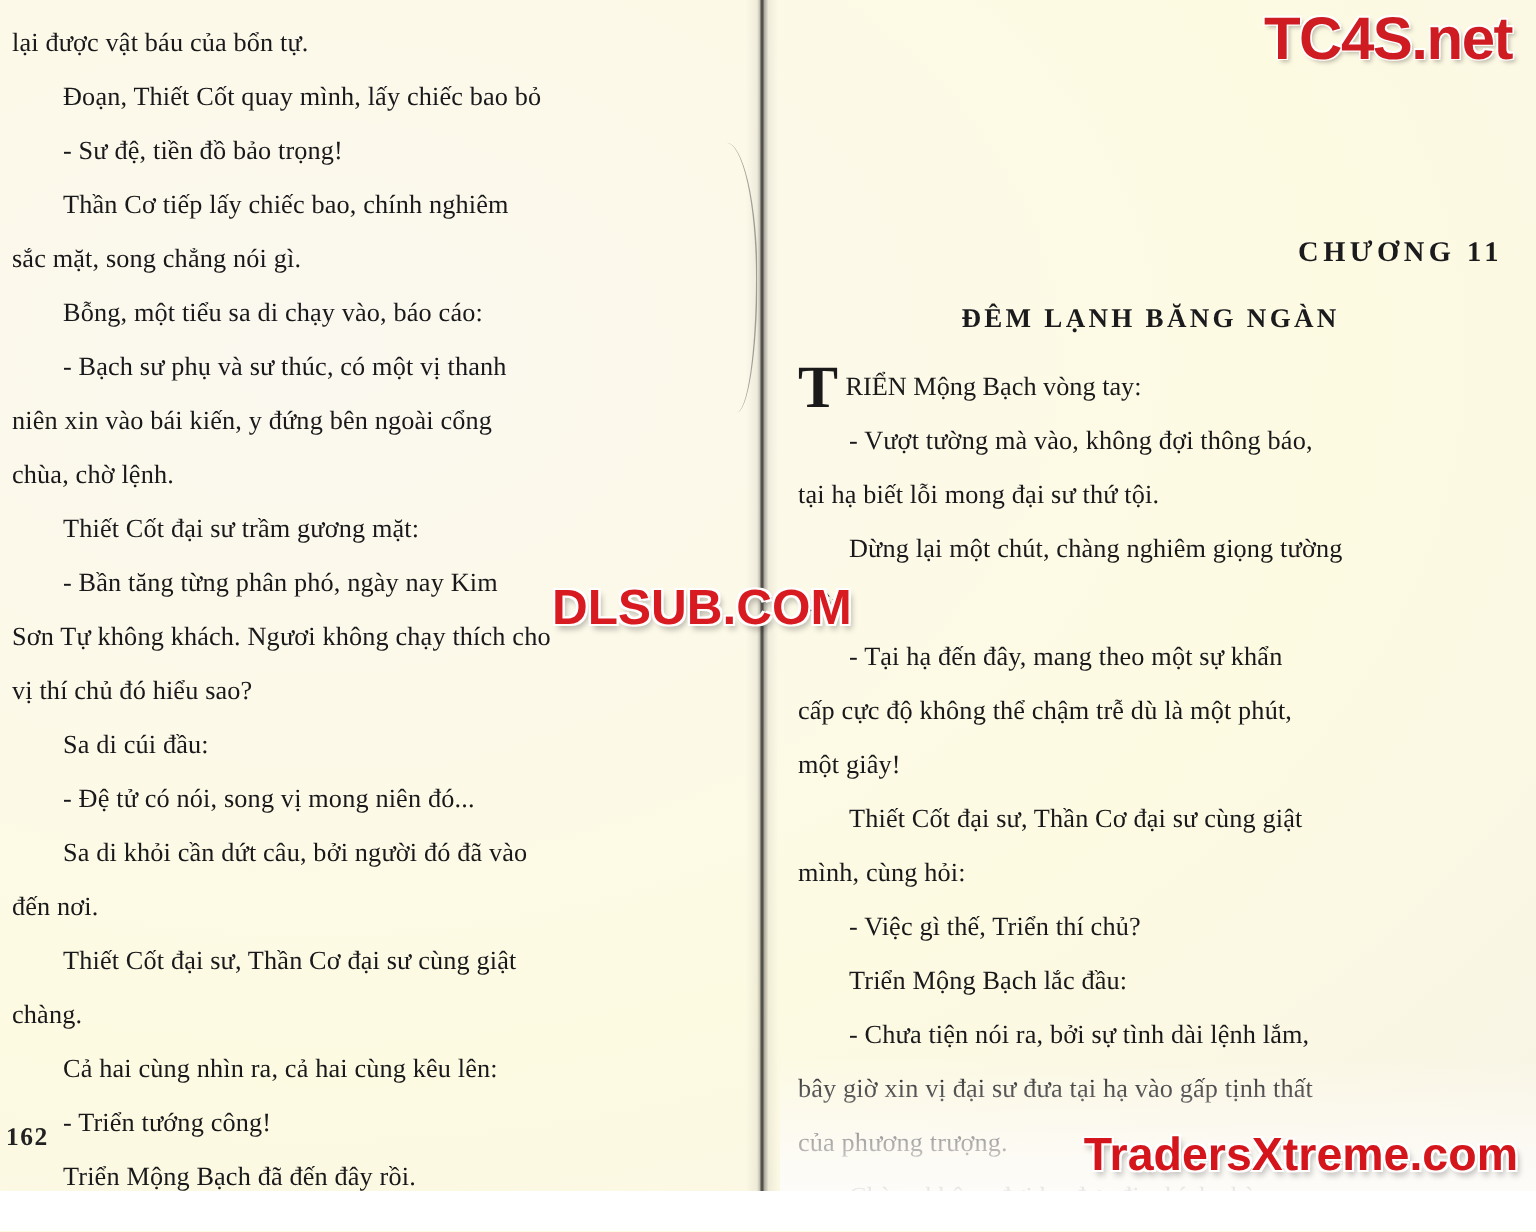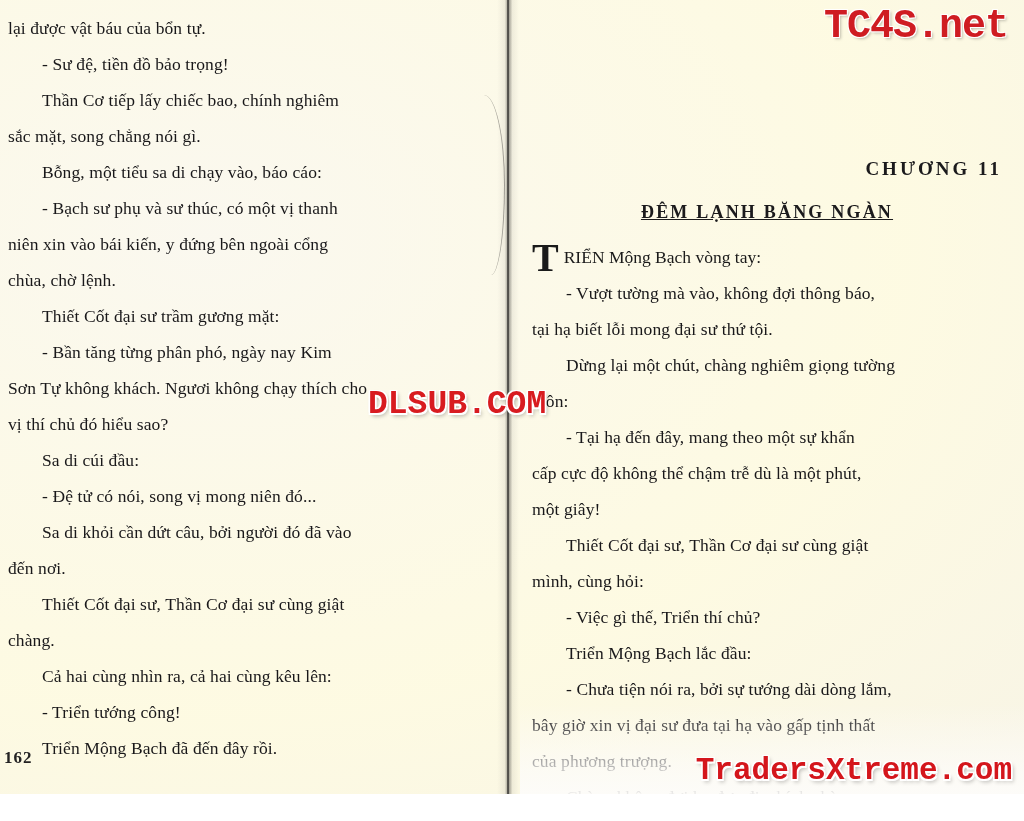--- a/index.html
+++ b/index.html
@@ -101,21 +101,20 @@
     margin: 148px 0 0 0;
     color: #1b1a1c;
   }
   .chapter-title {
     text-align: center;
     font-size: 18px;
     letter-spacing: 2.2px;
     font-weight: bold;
     margin: 22px 0 16px 0;
     color: #1b1a1c;
-    text-decoration: underline;
   }
 
   
   .dropcap-para {
     position: relative;
     font-size: 17.5px;
     line-height: 36px;
     margin: 0;
     min-height: 36px;
   }
@@ -135,21 +134,21 @@
     bottom: 26px;
     font-size: 17px;
     color: #232223;
     letter-spacing: 1px;
     font-weight: bold;
   }
 
   
   .wm {
     position: absolute;
-    font-family: Liberation Mono, monospace;
+    font-family: Liberation Sans, sans-serif;
     font-weight: bold;
     pointer-events: none;
   }
   #wm-tc4s {
     right: 16px;
     top: 4px;
     font-size: 40px;
     color: #cf1c22;
     letter-spacing: -1px;
     text-shadow:
@@ -198,20 +197,21 @@
   }
   .faint { color: #6b696b; }
 </style>
 </head>
 <body>
 
 <div id="page">
 
   <div id="left-col" class="col">
     <p class="line">lại được vật báu của bổn tự.</p>
+    <p class="line indent">Đoạn, Thiết Cốt quay mình, lấy chiếc bao bỏ</p>
     <p class="line indent">- Sư đệ, tiền đồ bảo trọng!</p>
     <p class="line indent">Thần Cơ tiếp lấy chiếc bao, chính nghiêm</p>
     <p class="line">sắc mặt, song chẳng nói gì.</p>
     <p class="line indent">Bỗng, một tiểu sa di chạy vào, báo cáo:</p>
     <p class="line indent">- Bạch sư phụ và sư thúc, có một vị thanh</p>
     <p class="line">niên xin vào bái kiến, y đứng bên ngoài cổng</p>
     <p class="line">chùa, chờ lệnh.</p>
     <p class="line indent">Thiết Cốt đại sư trầm gương mặt:</p>
     <p class="line indent">- Bần tăng từng phân phó, ngày nay Kim</p>
     <p class="line">Sơn Tự không khách. Ngươi không chạy thích cho</p>
@@ -245,21 +245,21 @@
     <p class="line">tại hạ biết lỗi mong đại sư thứ tội.</p>
     <p class="line indent">Dừng lại một chút, chàng nghiêm giọng tường</p>
     <p class="line">luôn:</p>
     <p class="line indent">- Tại hạ đến đây, mang theo một sự khẩn</p>
     <p class="line">cấp cực độ không thể chậm trễ dù là một phút,</p>
     <p class="line">một giây!</p>
     <p class="line indent">Thiết Cốt đại sư, Thần Cơ đại sư cùng giật</p>
     <p class="line">mình, cùng hỏi:</p>
     <p class="line indent faint">- Việc gì thế, Triển thí chủ?</p>
     <p class="line indent">Triển Mộng Bạch lắc đầu:</p>
-    <p class="line indent">- Chưa tiện nói ra, bởi sự tướng dài dòng lắm,</p>
+    <p class="line indent">- Chưa tiện nói ra, bởi sự tình dài lệnh lắm,</p>
     <p class="line">bây giờ xin vị đại sư đưa tại hạ vào gấp tịnh thất</p>
     <p class="line">của phương trượng.</p>
     <p class="line indent">Chàng không đợi họ đưa đi, chính chàng</p>
     <p class="line">bước liền.</p>
 
   </div>
 
   <div id="fade-bottom"></div>
 
   <div class="wm" id="wm-tc4s">TC4S.net</div>

